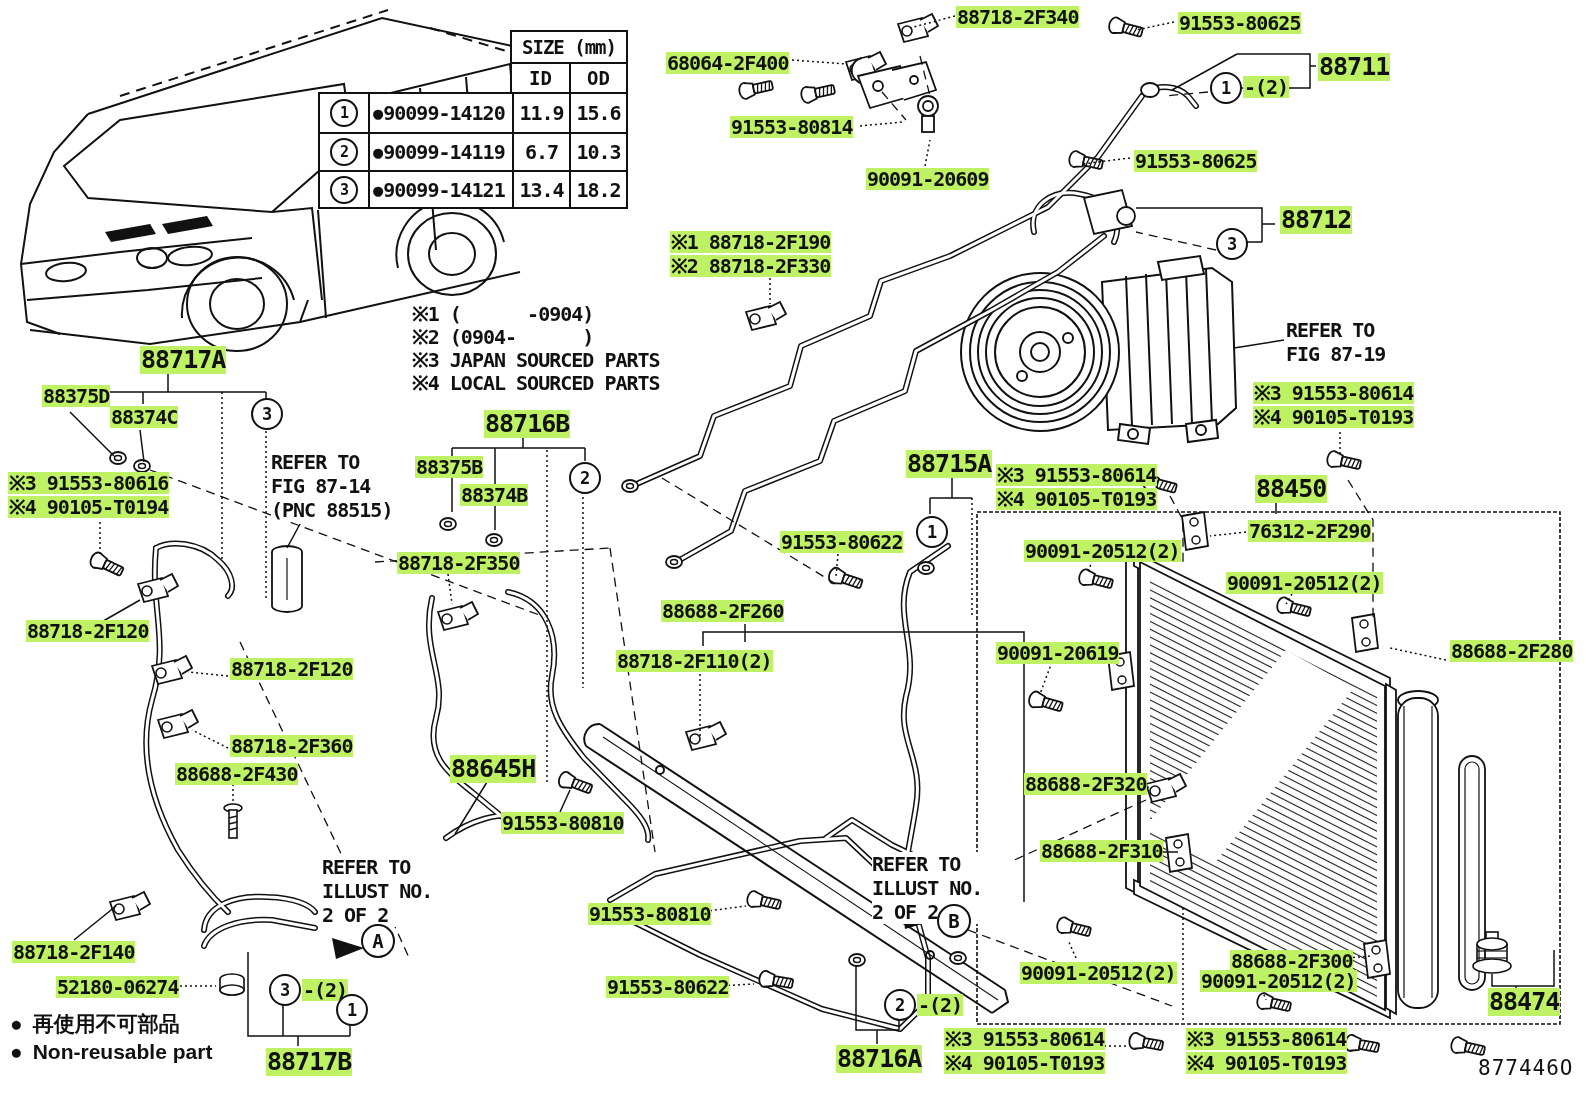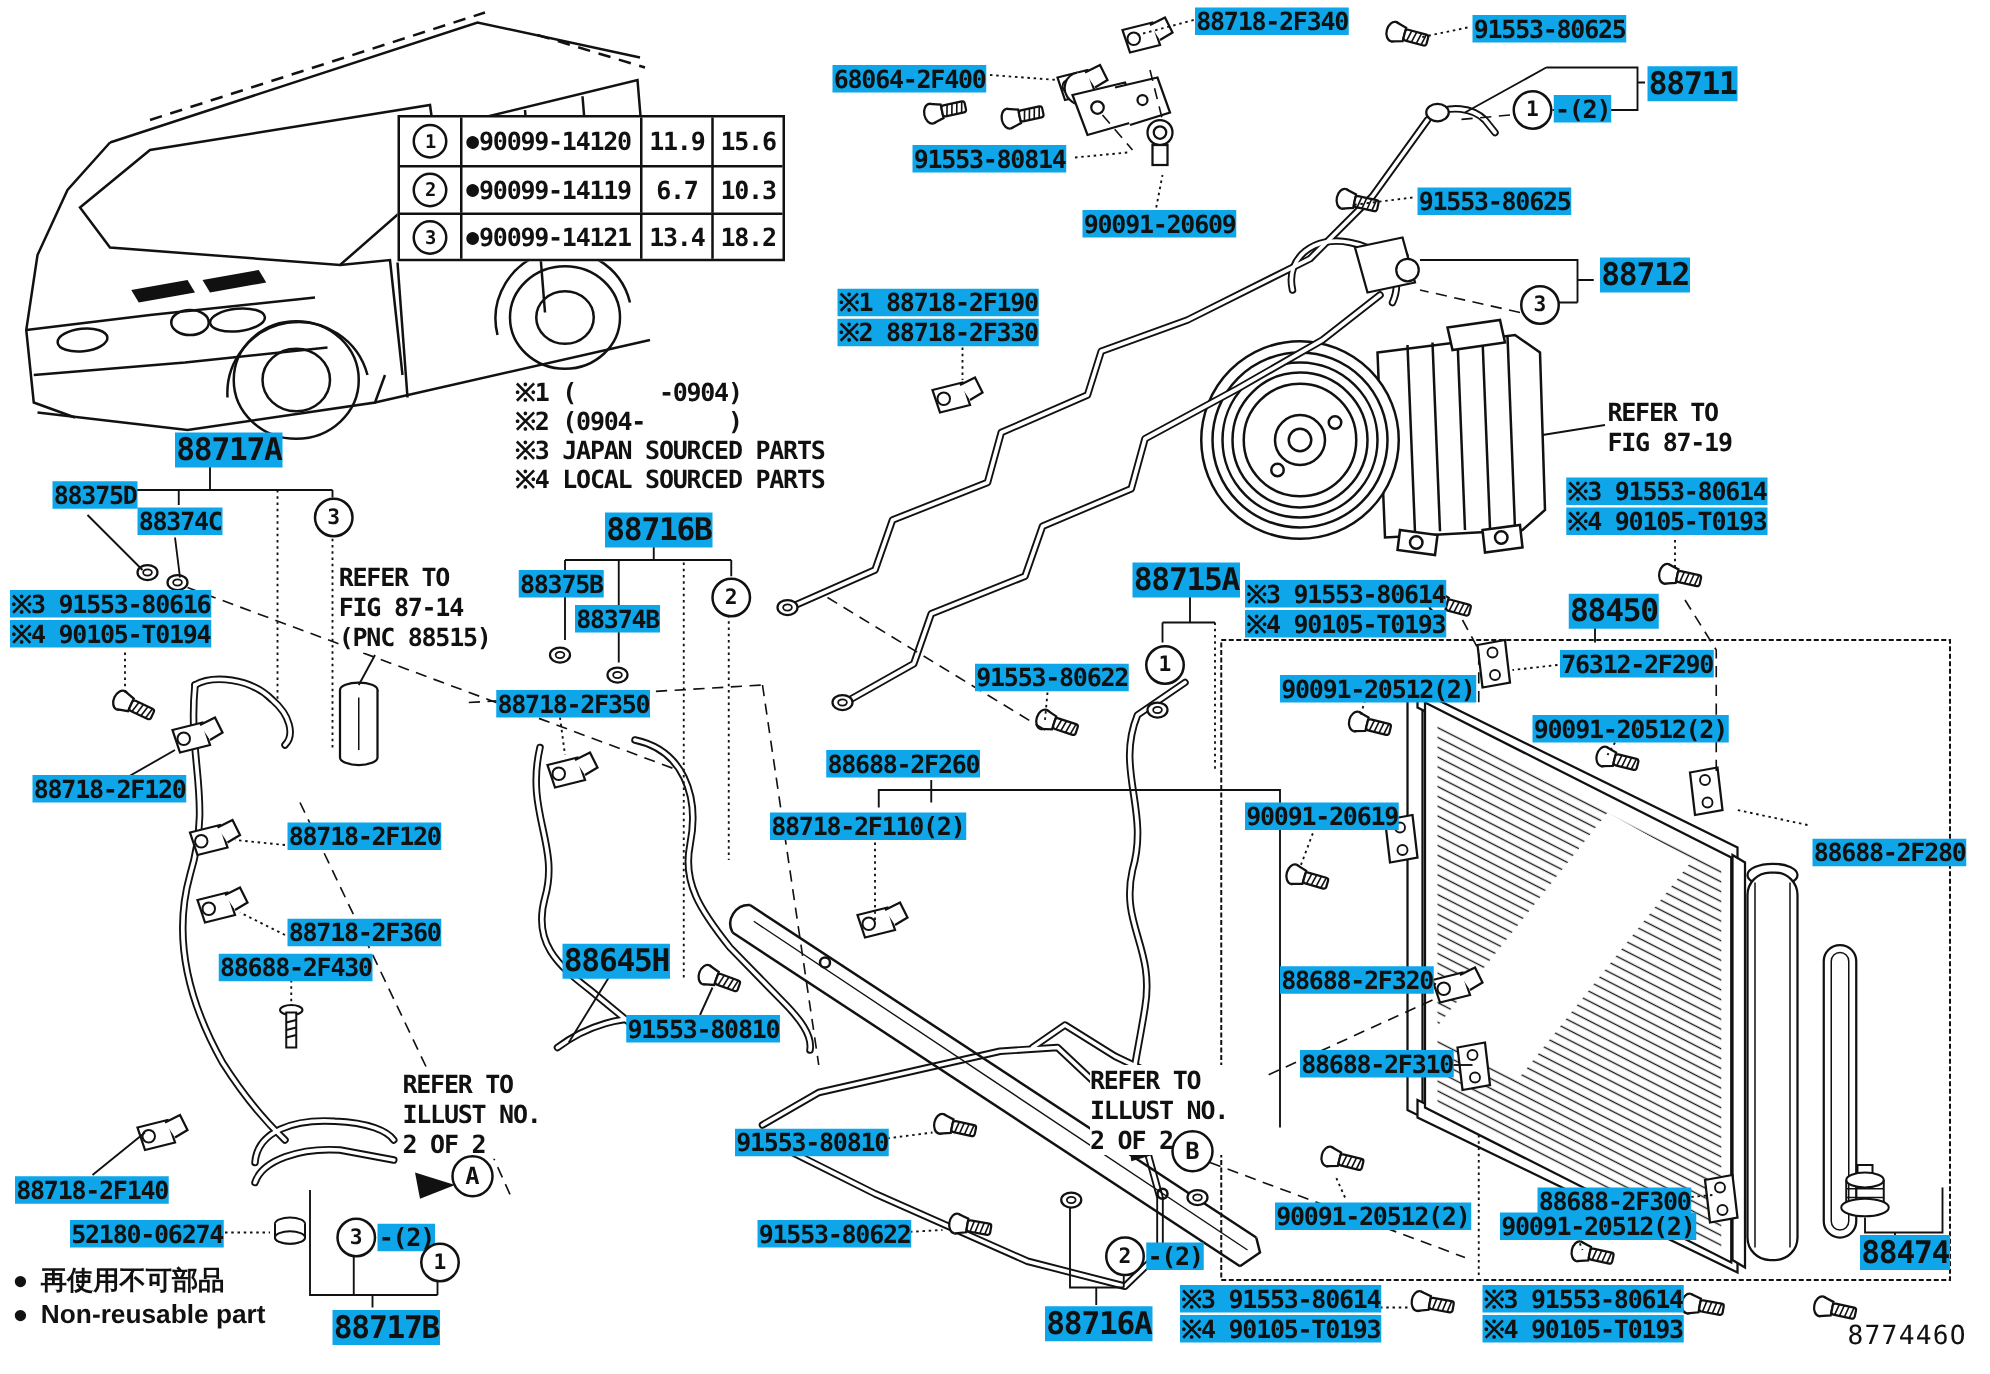--- a/index.html
+++ b/index.html
@@ -1,20 +1,20 @@
 <!DOCTYPE html>
 <html><head>
 <meta charset="utf-8">
 <style>
   html,body{margin:0;padding:0;background:#fff;}
   #stage{position:relative;width:1592px;height:1099px;background:#fff;overflow:hidden;
          font-family:"DejaVu Sans Mono","Liberation Mono",monospace;color:#111;}
   svg{position:absolute;left:0;top:0;}
   .lbl{position:absolute;font:700 20px "DejaVu Sans Mono","Liberation Mono",monospace;
-       letter-spacing:-1px;color:#111;white-space:pre;background:#0ea5e9;padding:0 1px;line-height:1.1;z-index:4;text-align:center;}
+       letter-spacing:-1px;color:#111;white-space:pre;background:#bef264;padding:0 1px;line-height:1.1;z-index:4;text-align:center;}
   .big{font-size:25px;}
   .refblock{position:absolute;font:700 20px "DejaVu Sans Mono","Liberation Mono",monospace;
        letter-spacing:-1px;color:#111;white-space:pre;line-height:24px;background:#fff;z-index:4;}
   .noteblock{position:absolute;font:700 20px "DejaVu Sans Mono","Liberation Mono",monospace;
        letter-spacing:-1px;line-height:23px;white-space:pre;background:#fff;z-index:4;}
   .circ{position:absolute;width:28px;height:28px;border:2.5px solid #111;border-radius:50%;
         background:#fff;z-index:5;display:flex;align-items:center;justify-content:center;
         font:700 17px "DejaVu Sans Mono",monospace;}
   .circ.lg{width:30px;height:30px;font-size:19px;}
   .legend{position:absolute;font:700 21px "Liberation Sans",sans-serif;z-index:4;background:#fff;}
@@ -366,20 +366,27 @@
     <path d="M968,930 L1172,1006"></path>
     <path d="M392,920 L410,960"></path>
   </g>
 
   <g fill="#111" stroke="none">
     <path d="M332,938 L364,948 L336,959 Z"></path>
     <path d="M903,911 L939,919 L905,929 Z"></path>
   </g>
 </svg>
 
+  <div class="stb" id="st-head">
+    <div class="ttl">SIZE (mm)</div>
+    <div class="cols">
+      <div>ID</div>
+      <div>OD</div>
+    </div>
+  </div>
   <div class="stb" id="st-body">
     <div class="c">
         <span class="tcirc">1</span>
       </div>
     <div class="c bl pn">
         <span class="dot">●</span>
         <span>90099-14120</span>
       </div>
     <div class="c bl">11.9</div>
     <div class="c bl">15.6</div>
@@ -460,21 +467,21 @@
 
   <div class="refblock" style="left:1286px;top:318px"><span>REFER TO</span><br><span>FIG 87-19</span></div>
   <div class="lbl" style="left:1253px;top:382px">※3 91553-80614</div>
   <div class="lbl" style="left:1253px;top:406px">※4 90105-T0193</div>
 
   <div class="lbl big" style="left:1255px;top:475px">88450</div>
   <div class="lbl" style="left:1248px;top:520px">76312-2F290</div>
   <div class="lbl" style="left:1024px;top:540px">90091-20512(2)</div>
   <div class="lbl" style="left:1226px;top:572px">90091-20512(2)</div>
   <div class="lbl" style="left:996px;top:642px">90091-20619</div>
-  <div class="lbl" style="left:1450px;top:671px">88688-2F280</div>
+  <div class="lbl" style="left:1450px;top:640px">88688-2F280</div>
   <div class="lbl" style="left:1024px;top:773px">88688-2F320</div>
   <div class="lbl" style="left:1040px;top:840px">88688-2F310</div>
   <div class="lbl" style="left:1020px;top:962px">90091-20512(2)</div>
   <div class="lbl" style="left:1230px;top:950px">88688-2F300</div>
   <div class="lbl" style="left:1200px;top:970px">90091-20512(2)</div>
   <div class="lbl big" style="left:1488px;top:988px">88474</div>
   <div class="lbl" style="left:944px;top:1028px">※3 91553-80614</div>
   <div class="lbl" style="left:944px;top:1052px">※4 90105-T0193</div>
   <div class="lbl" style="left:1186px;top:1028px">※3 91553-80614</div>
   <div class="lbl" style="left:1186px;top:1052px">※4 90105-T0193</div>

